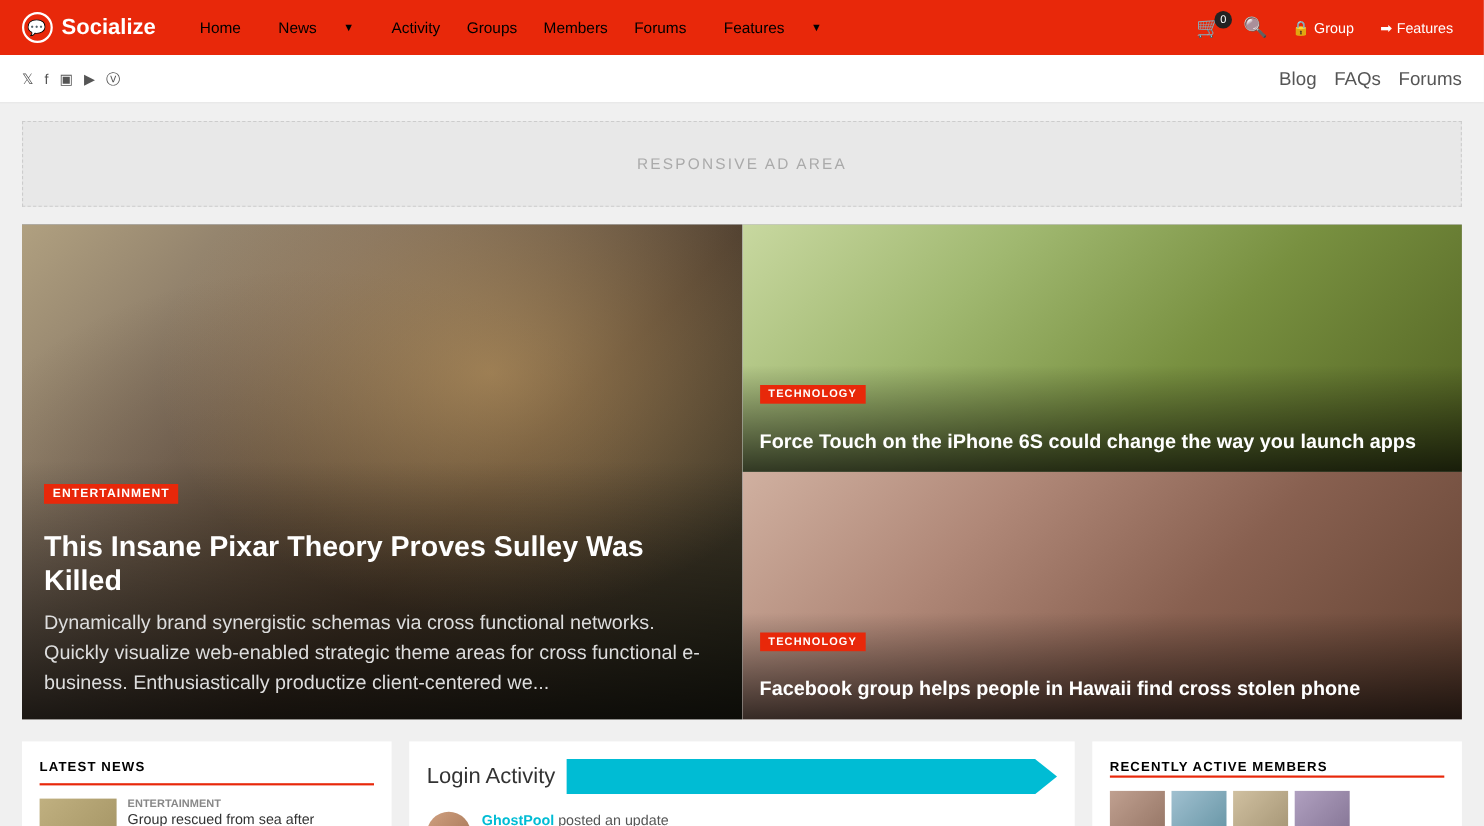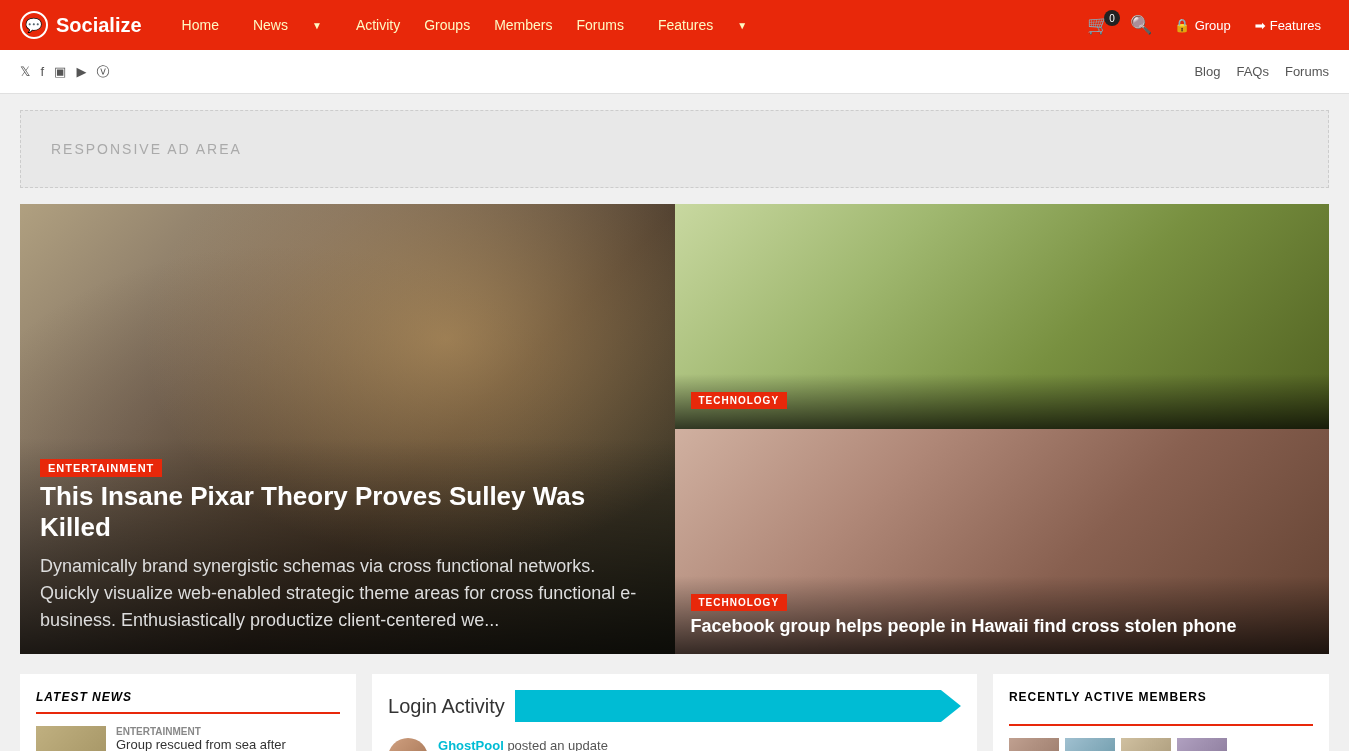--- a/index.html
+++ b/index.html
@@ -33,21 +33,21 @@
       margin-right: 8px;
       font-size: 14px;
     }
     .nav-links {
       display: flex;
       align-items: center;
       gap: 4px;
       flex: 1;
     }
     .nav-links a, .nav-links span {
-      color: #fef9c3;
+      color: #000000;
       text-decoration: none;
       font-size: 14px;
       padding: 0 10px;
       height: 50px;
       display: flex;
       align-items: center;
       cursor: pointer;
       text-align: center;
     }
     .nav-links .dropdown-arrow {
@@ -120,27 +120,27 @@
       text-decoration: none;
       font-size: 13px;
     }
     .topbar-links {
       display: flex;
       gap: 16px;
     }
     .topbar-links a {
       color: #555;
       text-decoration: none;
-      font-size: 13px;
+      font-size: 17px;
     }
 
     
     .ad-area {
       background: #e8e8e8;
-      text-align: left;
+      text-align: center;
       padding: 30px;
       color: #aaa;
       font-size: 14px;
       letter-spacing: 2px;
       text-transform: uppercase;
       border: 1px dashed #ccc;
       margin: 16px 20px;
     }
 
     
@@ -201,21 +201,21 @@
       color: #fff;
     }
     .category-badge {
       display: inline-block;
       background: #e8280a;
       color: #fff;
       font-size: 10px;
       font-weight: bold;
       padding: 3px 8px;
       text-transform: uppercase;
-      margin-bottom: 4px;
+      margin-bottom: 23px;
       letter-spacing: 1px;
     }
     .hero-main .category-badge {
       font-size: 11px;
     }
     .hero-title-main {
       font-size: 26px;
       font-weight: bold;
       line-height: 1.2;
       margin-bottom: 10px;
@@ -245,21 +245,20 @@
       padding: 16px;
     }
     .section-title {
       font-size: 12px;
       font-weight: bold;
       text-transform: uppercase;
       letter-spacing: 1px;
       margin-bottom: 12px;
       padding-bottom: 8px;
       border-bottom: 2px solid #e8280a;
-      font-style: italic;
     }
     .news-item {
       display: flex;
       gap: 10px;
       margin-bottom: 12px;
     }
     .news-thumb {
       width: 70px;
       height: 60px;
       background: linear-gradient(135deg, #c0b080 0%, #a09060 100%);
@@ -324,21 +323,21 @@
     .members-box {
       background: #fff;
       padding: 16px;
     }
     .members-title {
       font-size: 12px;
       font-weight: bold;
       text-transform: uppercase;
       letter-spacing: 1px;
       margin-bottom: 12px;
-      padding-bottom: 20px;
+      padding-bottom: 1px;
       border-bottom: 2px solid #e8280a;
     }
     .member-thumbs {
       display: flex;
       flex-wrap: wrap;
       gap: 6px;
     }
     .member-thumb {
       width: 50px;
       height: 50px;
@@ -425,20 +424,21 @@
       <span class="category-badge">ENTERTAINMENT</span>
       <div class="hero-title-main">This Insane Pixar Theory Proves Sulley Was Killed</div>
       <div class="hero-desc-main">Dynamically brand synergistic schemas via cross functional networks. Quickly visualize web-enabled strategic theme areas for cross functional e-business. Enthusiastically productize client-centered we...</div>
     </div>
   </div>
 
   <div class="hero-top-right">
     <div class="hero-top-right-bg"></div>
     <div class="hero-right-overlay">
       <span class="category-badge">TECHNOLOGY</span>
+      <div class="hero-title-right">Force Touch on the iPhone 6S could change the way you launch apps</div>
     </div>
   </div>
 
   <div class="hero-bottom-right">
     <div class="hero-bottom-right-bg"></div>
     <div class="hero-right-overlay">
       <span class="category-badge">TECHNOLOGY</span>
       <div class="hero-title-right">Facebook group helps people in Hawaii find cross stolen phone</div>
     </div>
   </div>

